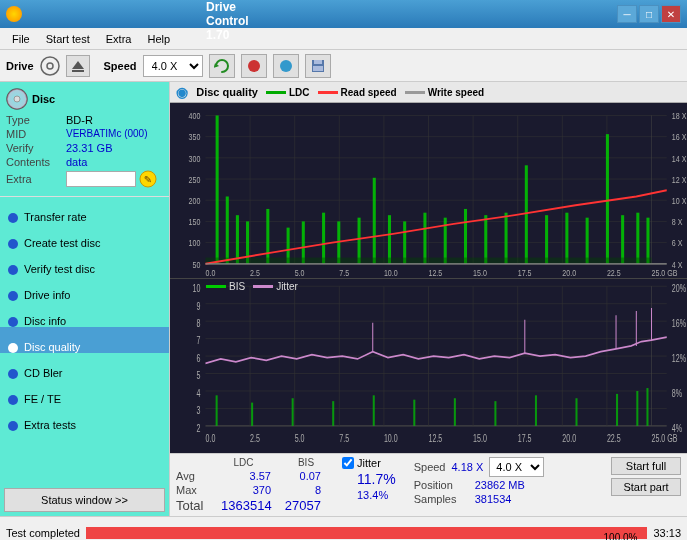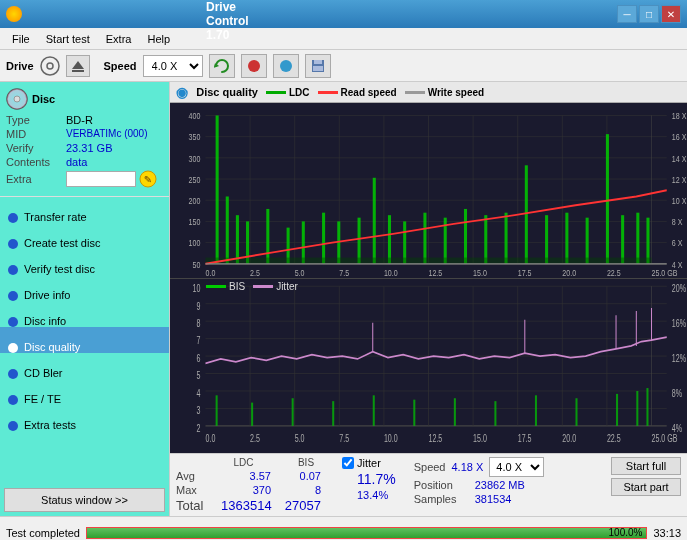--- a/index.html
+++ b/index.html
@@ -179,21 +179,21 @@
       align-items: center;
       padding: 16px 6px;
       gap: 6px;
       font-size: 11px;
     }
     .status-text { flex: 0 0 auto; }
     .progress-bar-container {
       flex: 1;
       height: 12px;
       background: #c4b5fd;
-      border: 1px solid #ef4444;
+      border: 6px solid #ef4444;
       position: relative;
     }
     .progress-bar-fill {
       height: 100%;
       background: linear-gradient(to bottom, #60c060, #30a030);
     }
     .progress-text {
       position: absolute;
       right: 4px;
       top: -1px;

